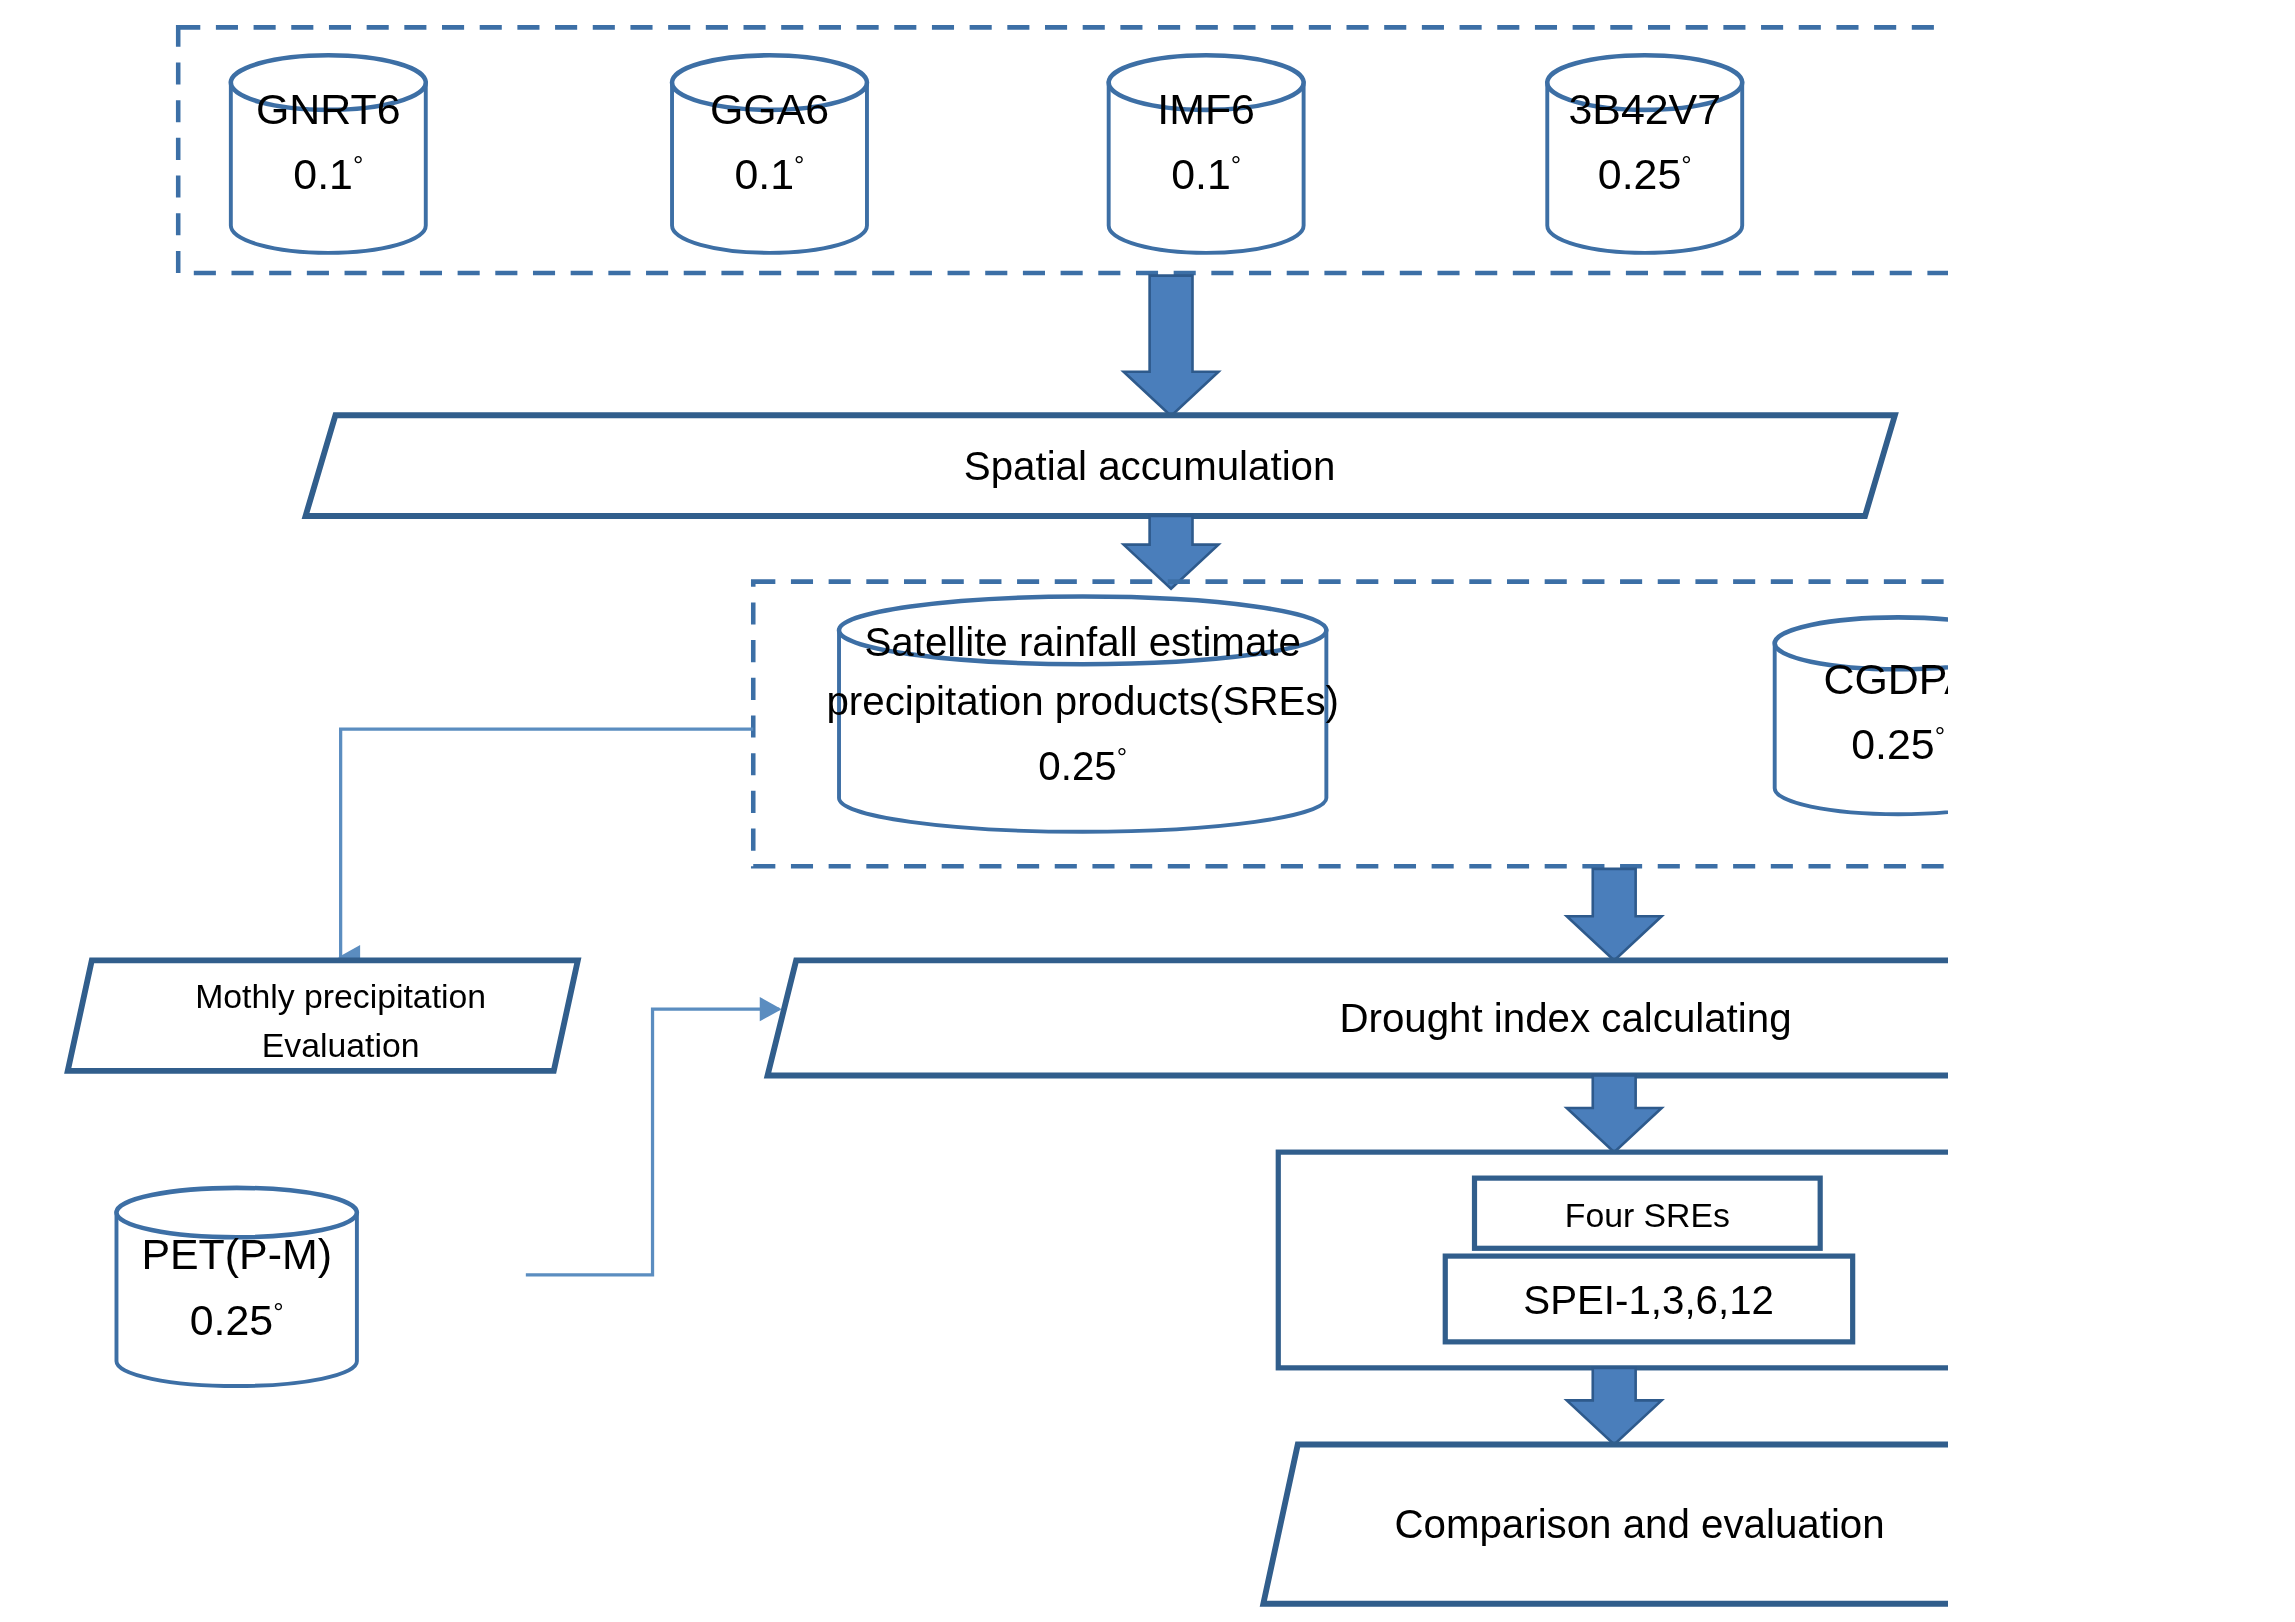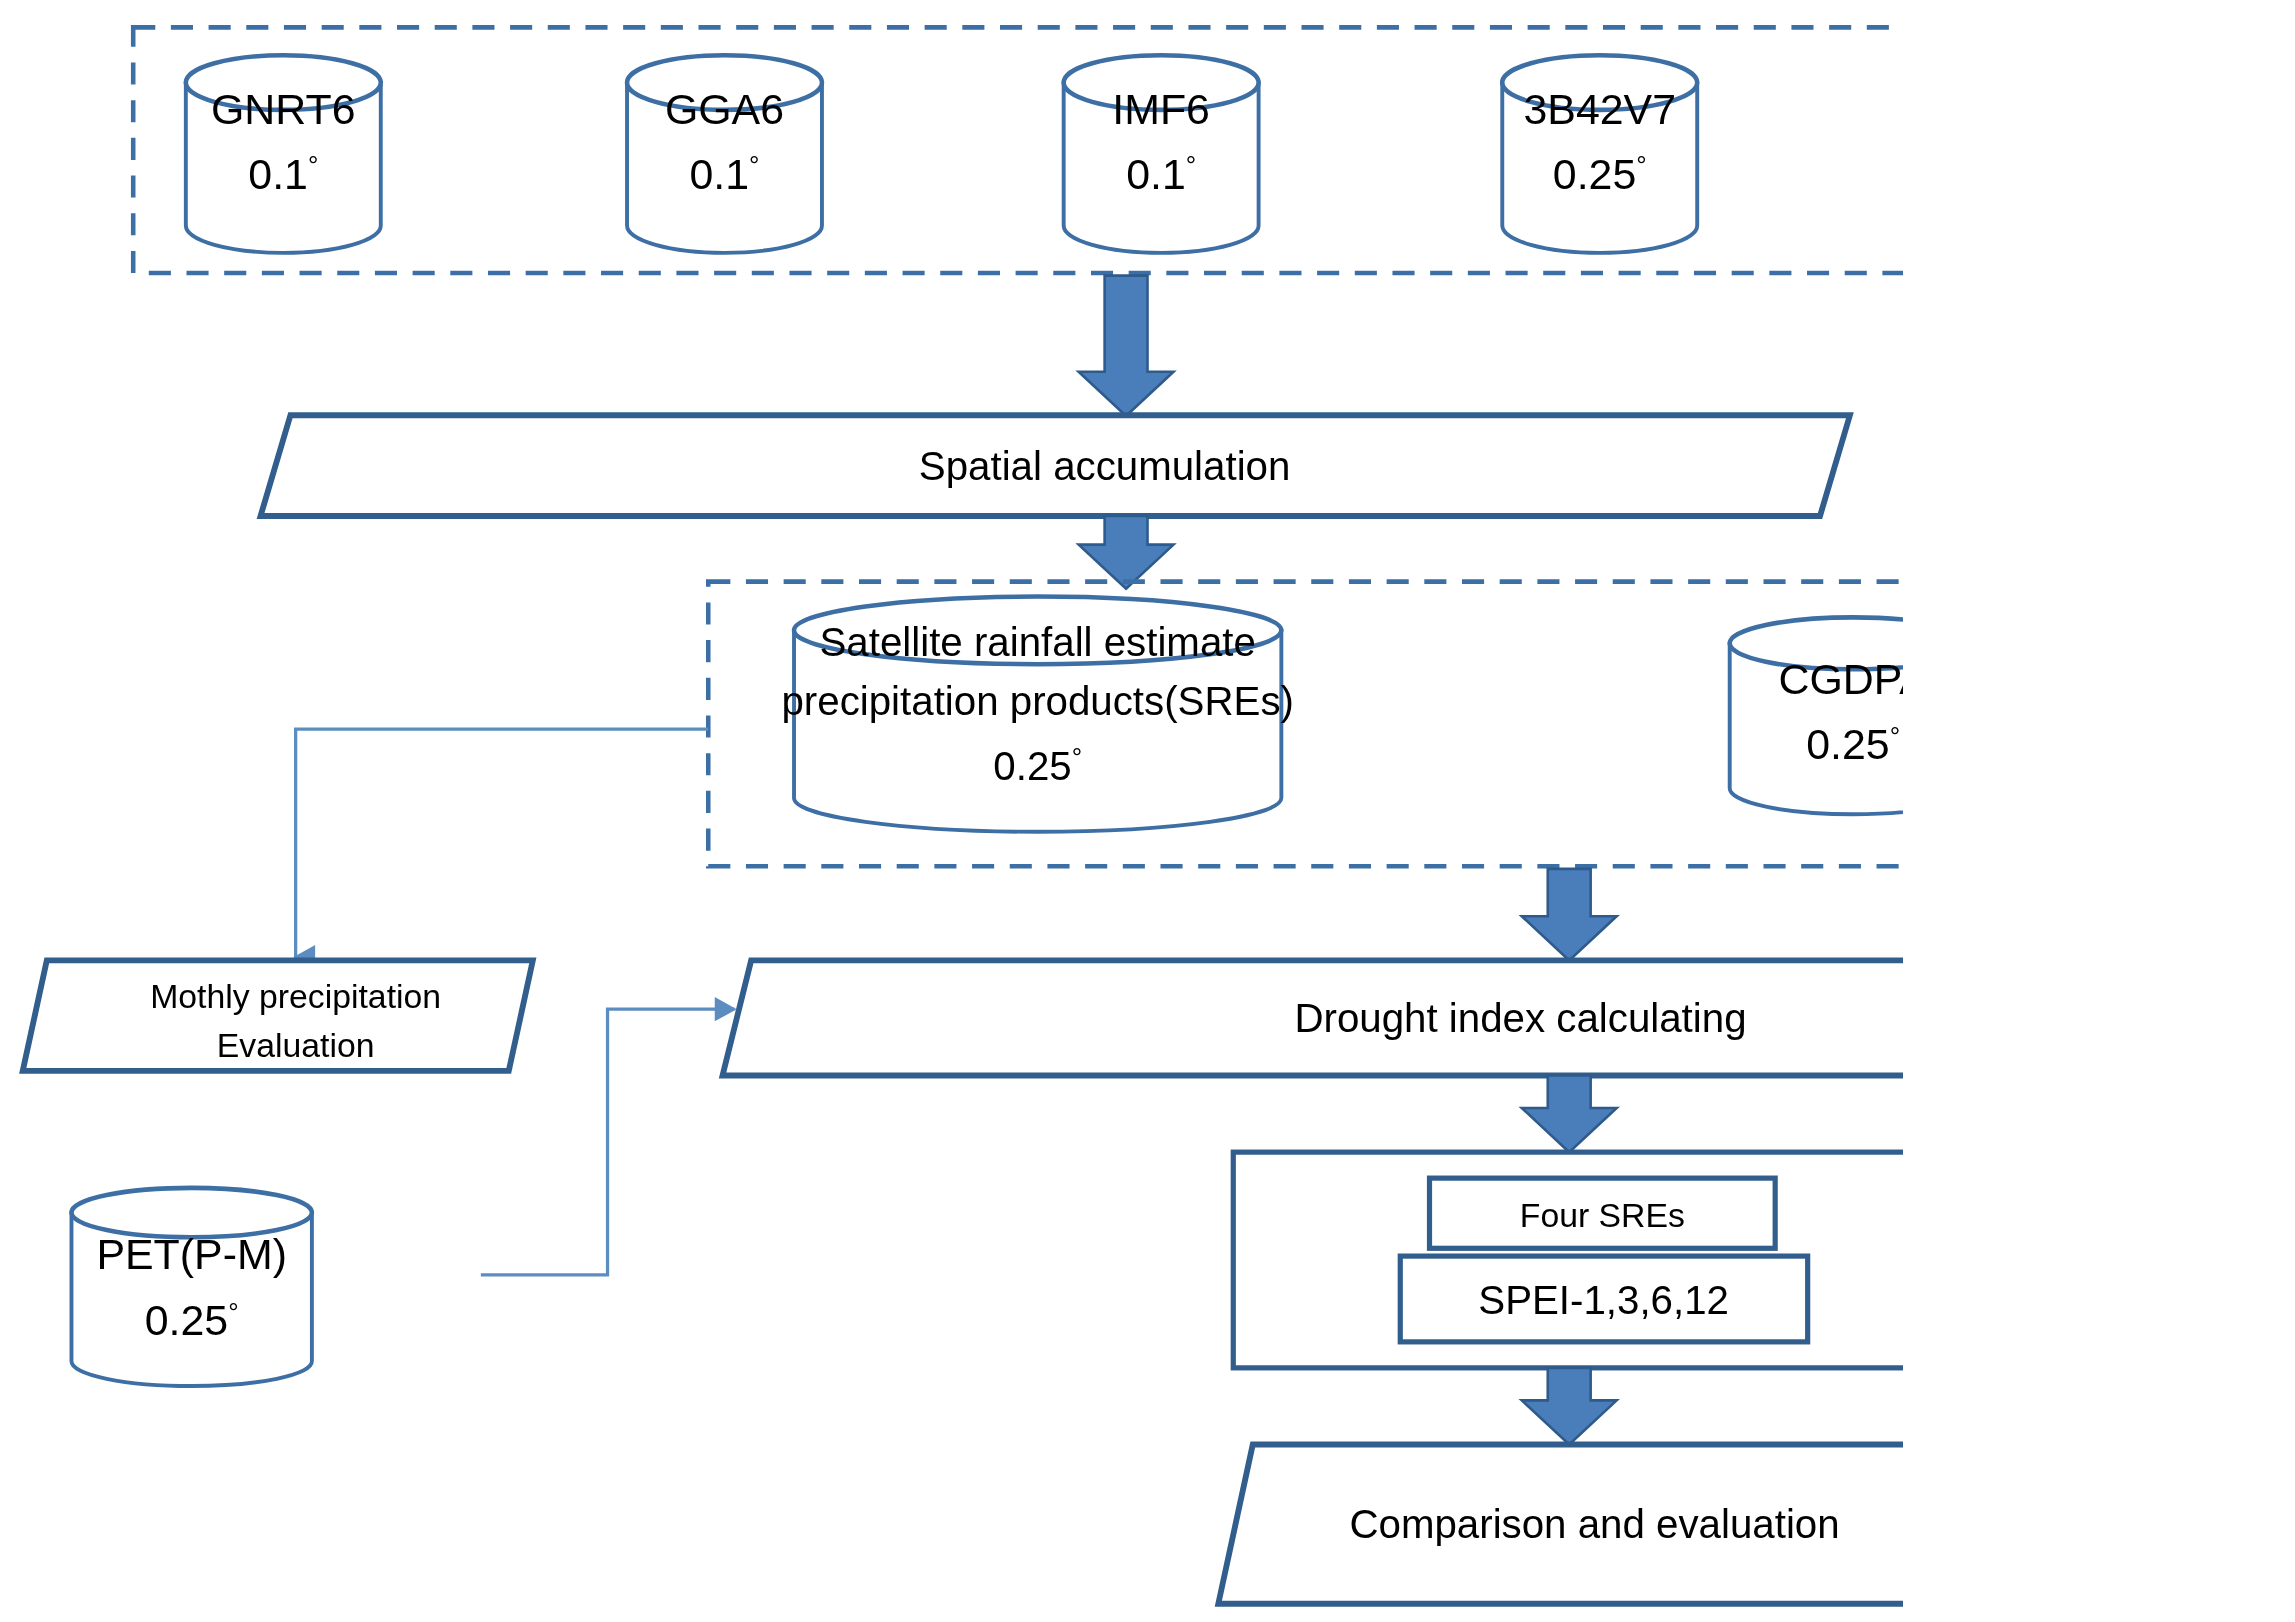--- a/index.html
+++ b/index.html
@@ -9,20 +9,21 @@
   }
   body {
     font-family: "Liberation Sans", sans-serif;
   }
   #canvas {
     position: relative;
     width: 1903px;
     height: 1622px;
     background: #ffffff;
     overflow: hidden;
+    margin-left: 45px;
   }
   #flow {
     position: absolute;
     top: 0;
     left: 0;
     width: 2295px;
     height: 1622px;
   }
   .thin-line {
     fill: none;

